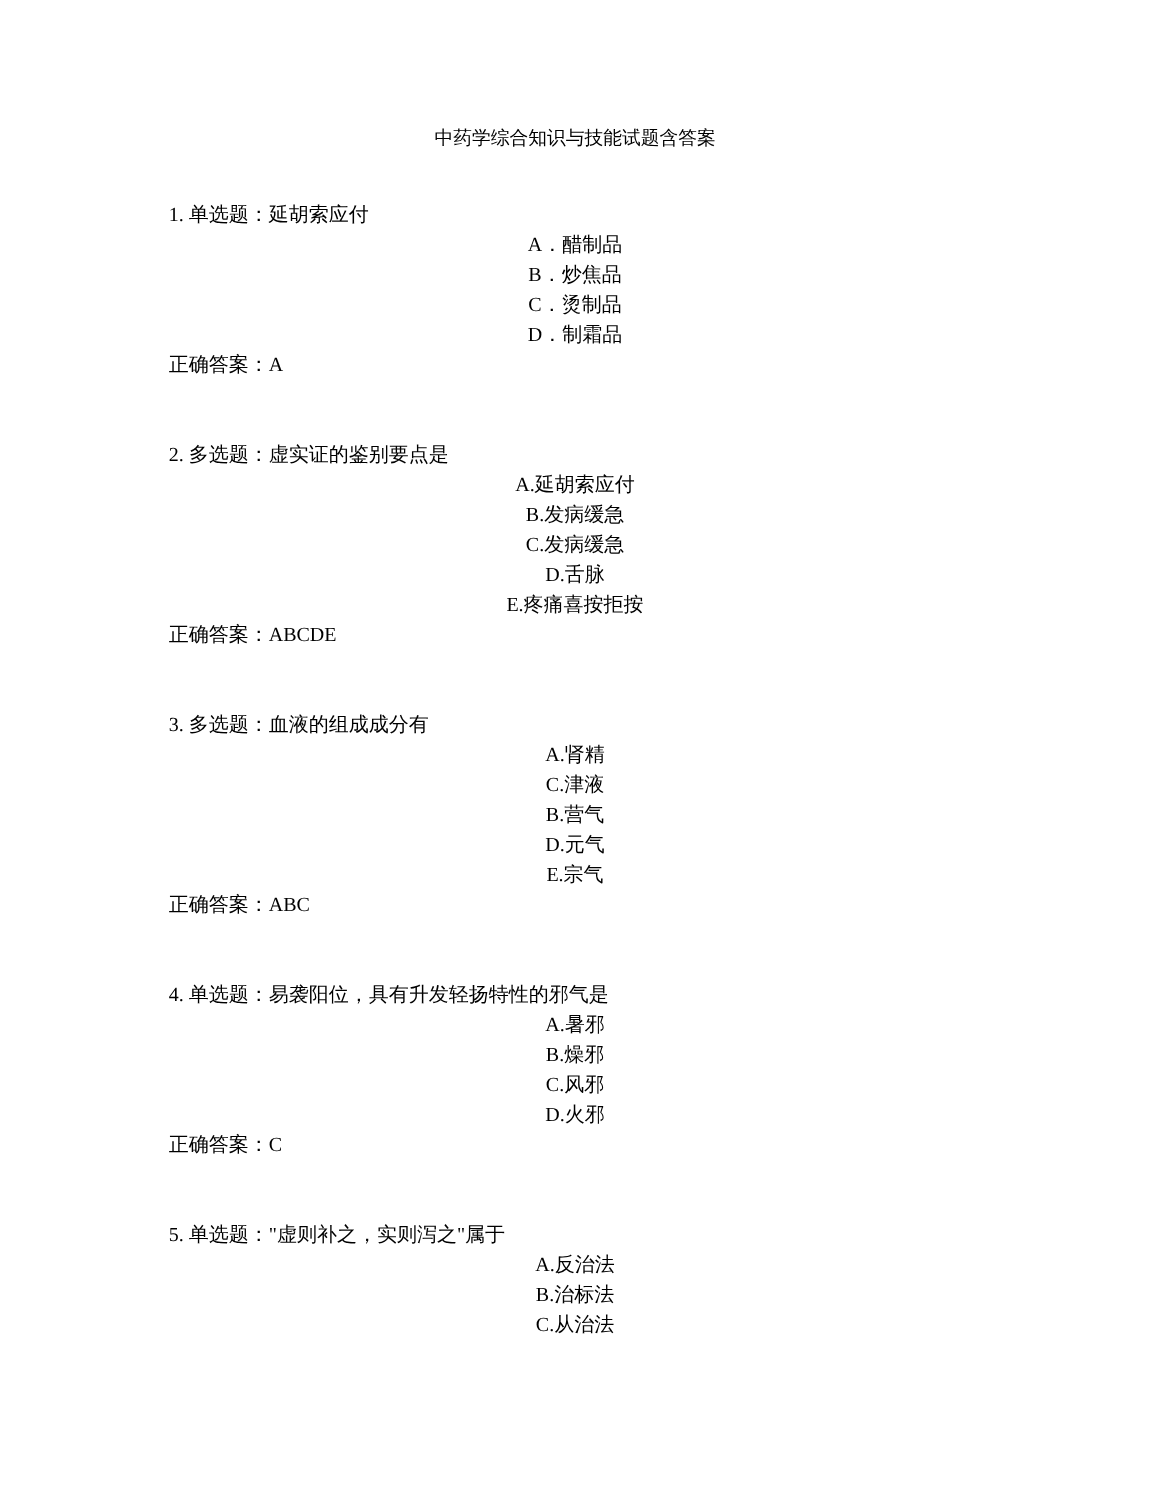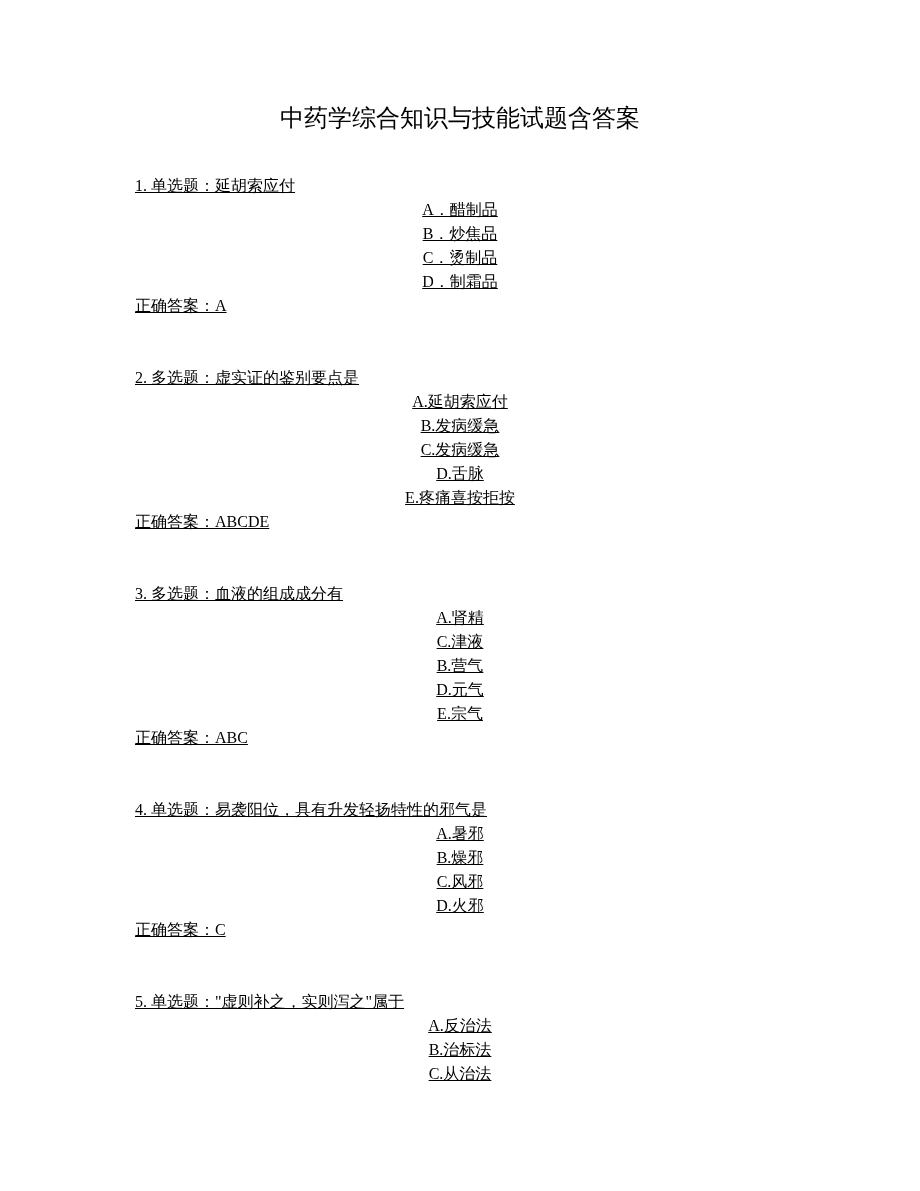--- a/index.html
+++ b/index.html
@@ -12,27 +12,26 @@
       height: 1191px;
       background: #ffffff;
       font-family: "SimSun", "宋体", serif;
       font-size: 16px;
       color: #000000;
       padding: 100px 135px 0 135px;
       line-height: 1.5;
     }
     .title {
       text-align: center;
-      font-size: 24px;
+      font-size: 15px;
       margin-bottom: 38px;
       font-family: "SimSun", "宋体", serif;
     }
     .question-block {
       margin-bottom: 48px;
-      text-decoration: underline;
     }
     .question-line {
       margin-bottom: 0;
       line-height: 1.5;
     }
     .option {
       line-height: 1.5;
       text-align: center;
     }
     .answer {

